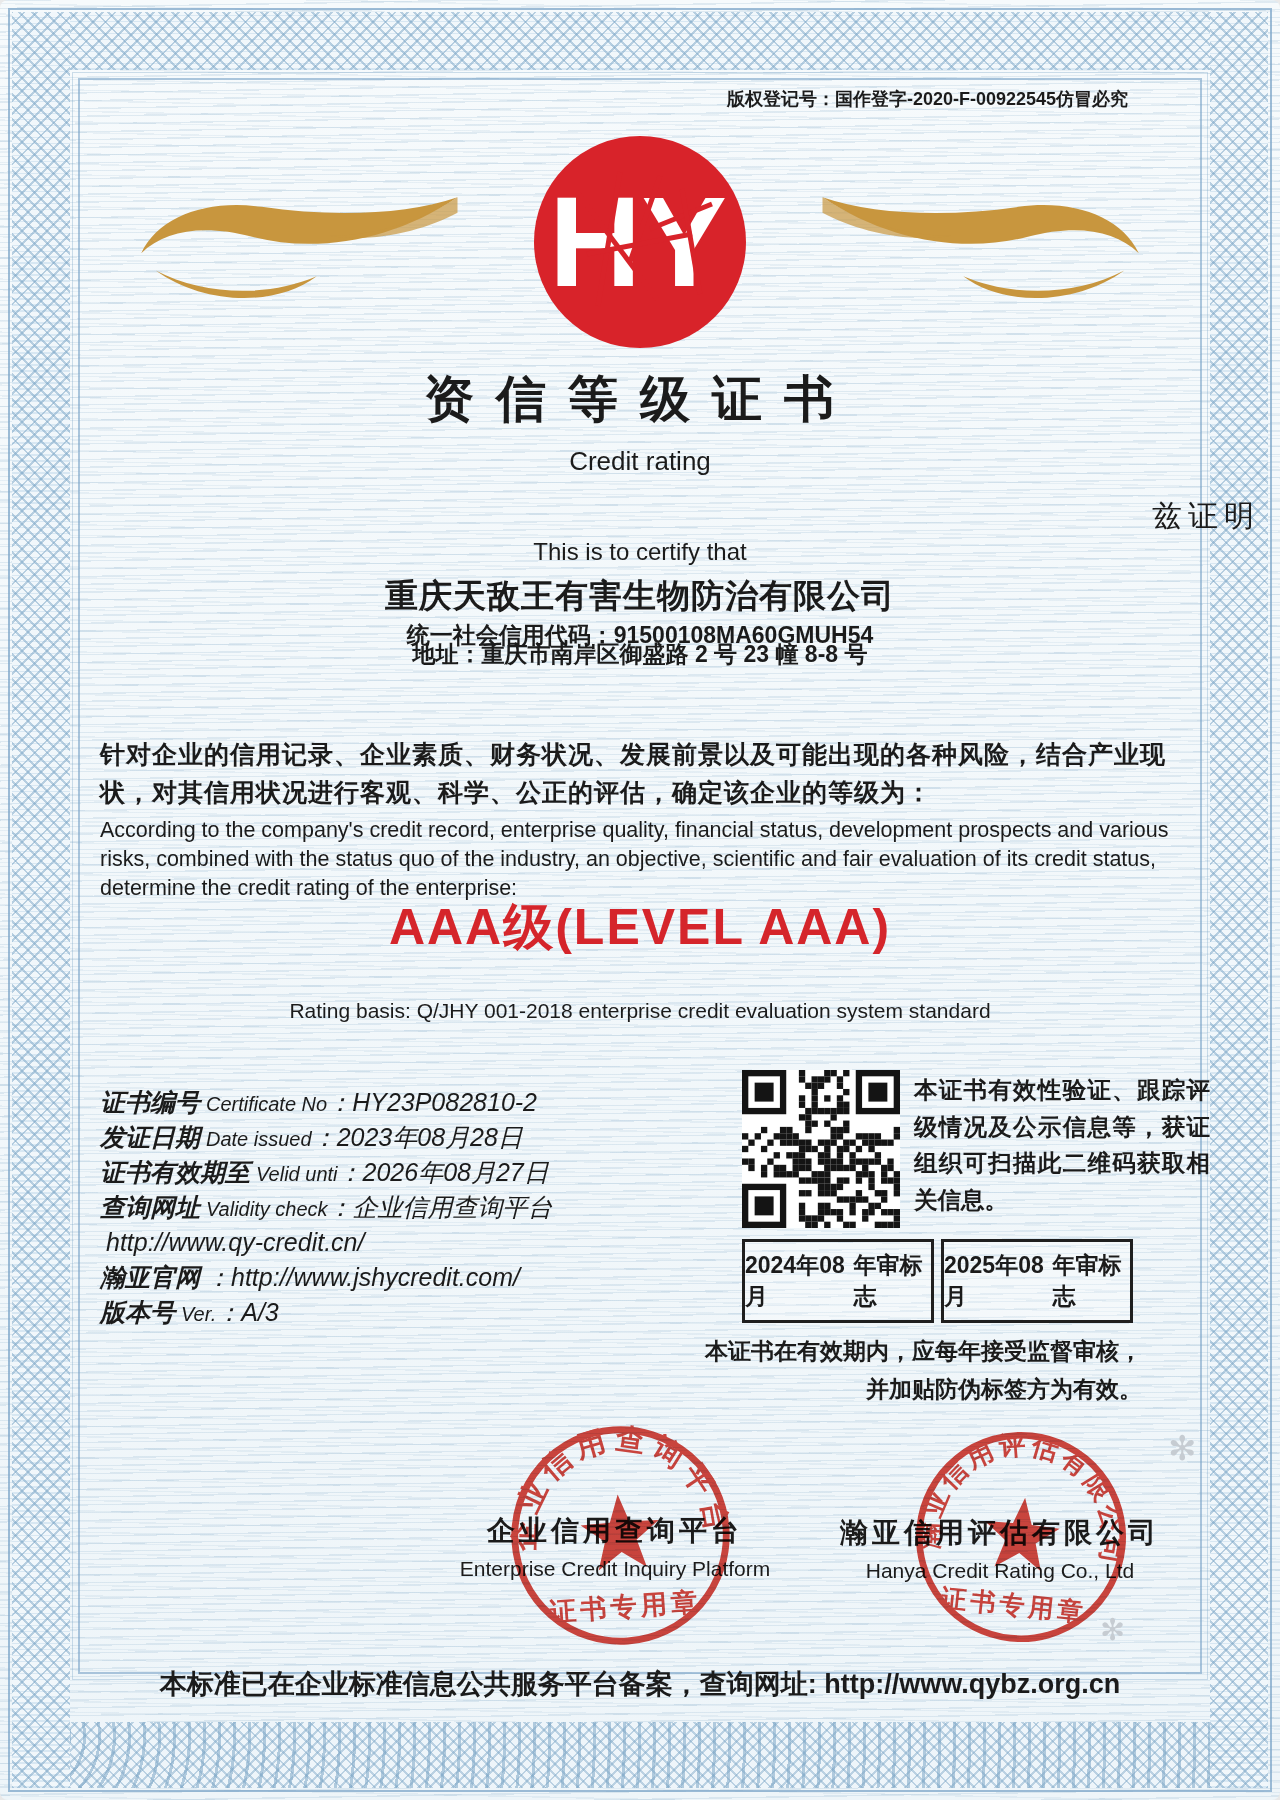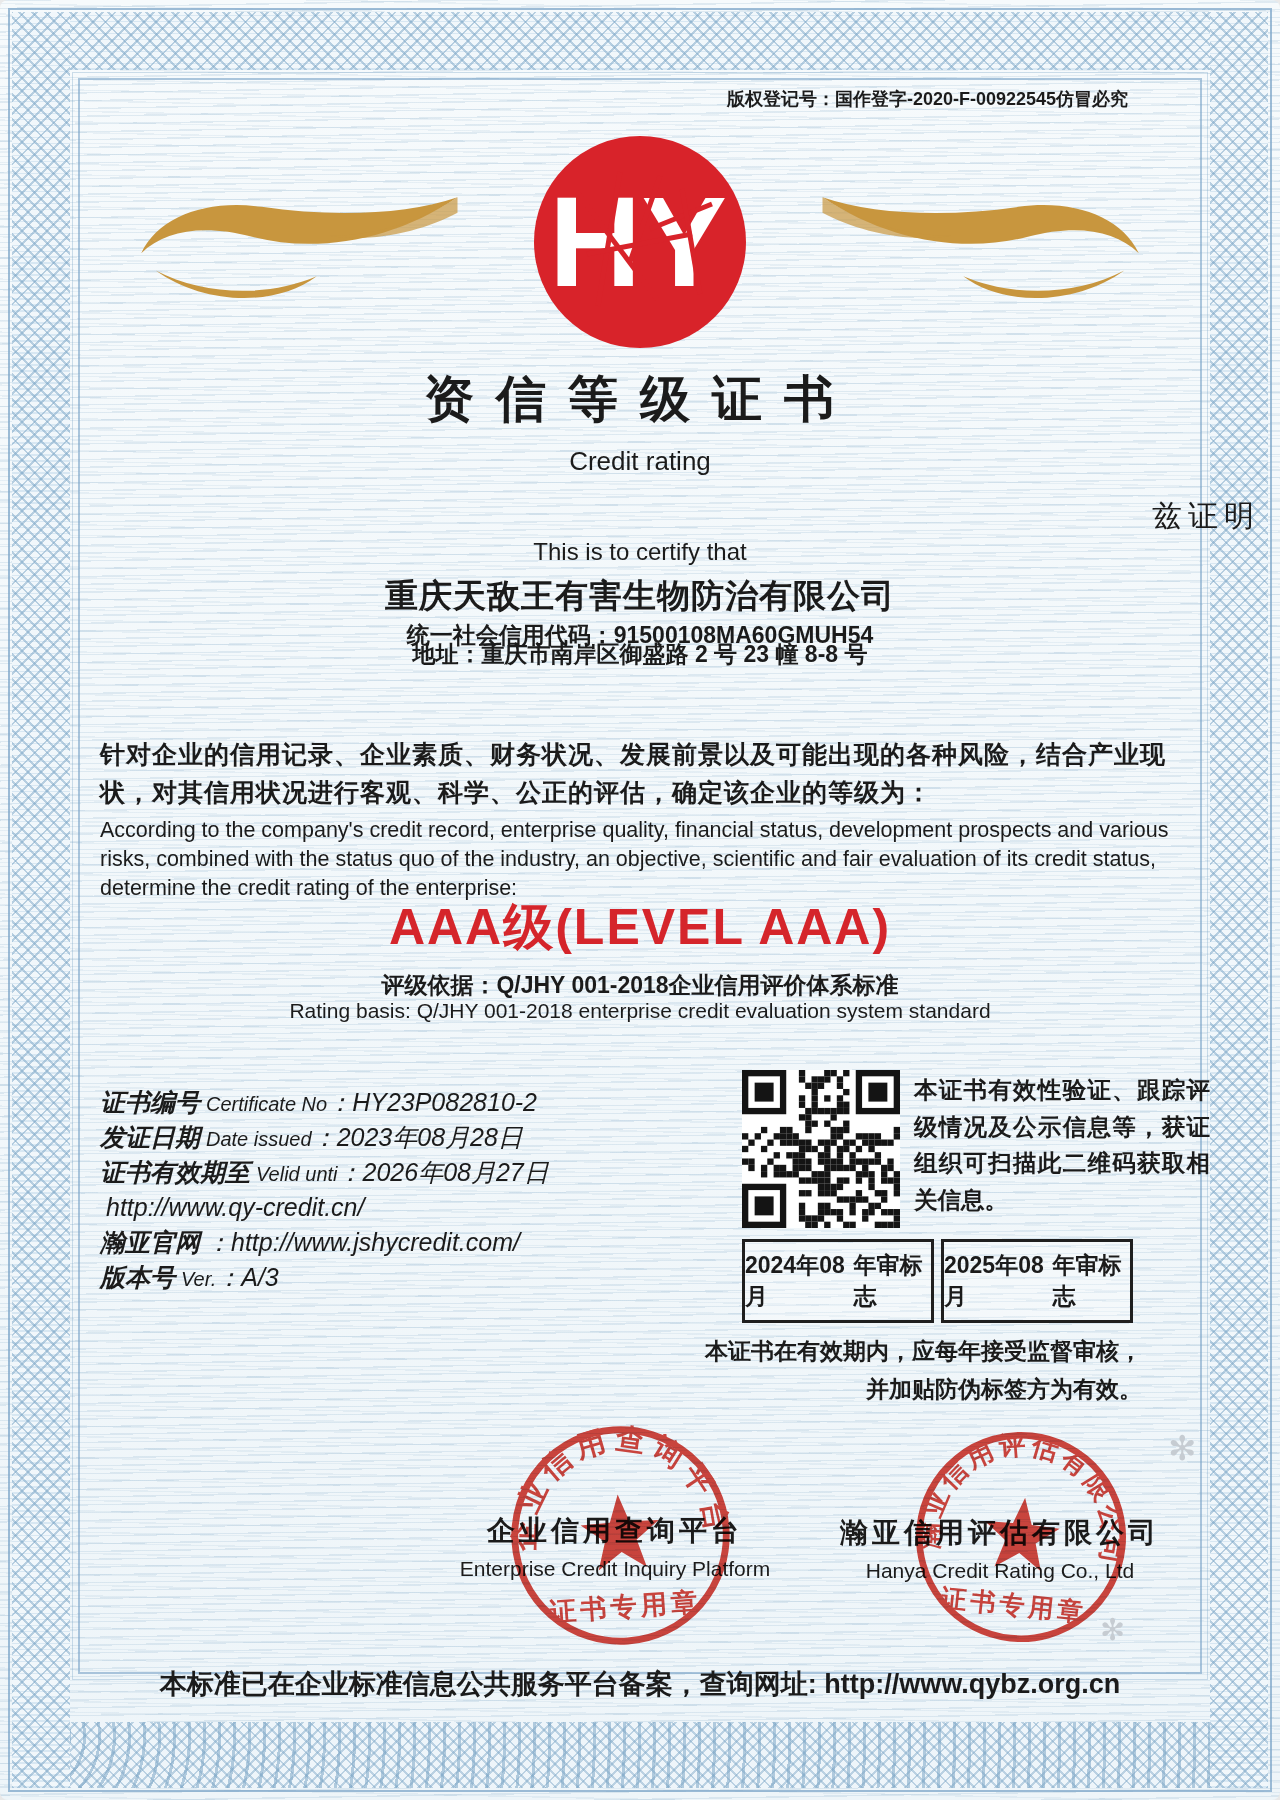--- a/index.html
+++ b/index.html
@@ -136,32 +136,34 @@
   <div class="center company">重庆天敌王有害生物防治有限公司</div>
   <div class="center code">统一社会信用代码：91500108MA60GMUH54</div>
   <div class="center address">地址：重庆市南岸区御盛路 2 号 23 幢 8-8 号</div>
 
   <div class="statement">
     <div class="st-cn">针对企业的信用记录、企业素质、财务状况、发展前景以及可能出现的各种风险，结合产业现状，对其信用状况进行客观、科学、公正的评估，确定该企业的等级为：</div>
     <div class="st-en">According to the company's credit record, enterprise quality, financial status, development prospects and various risks, combined with the status quo of the industry, an objective, scientific and fair evaluation of its credit status, determine the credit rating of the enterprise:</div>
   </div>
 
   <div class="center rating">AAA级(LEVEL AAA)</div>
-  <div class="center basis-cn">评级依据：Q/JHY 001-2018企业信用评价体系标准</div>
   <div class="center basis-en">Rating basis: Q/JHY 001-2018 enterprise credit evaluation system standard</div>
 
   <div class="details">
     <div class="detail-row">
       <span class="d-cn">证书编号</span><span class="d-en">Certificate No</span><span class="d-sep">：</span><span class="d-val">HY23P082810-2</span>
     </div>
     <div class="detail-row">
       <span class="d-cn">发证日期</span><span class="d-en">Date issued</span><span class="d-sep">：</span><span class="d-val">2023年08月28日</span>
     </div>
     <div class="detail-row">
       <span class="d-cn">证书有效期至</span><span class="d-en">Velid unti</span><span class="d-sep">：</span><span class="d-val">2026年08月27日</span>
+    </div>
+    <div class="detail-row">
+      <span class="d-cn">查询网址</span><span class="d-en">Validity check</span><span class="d-sep">：</span><span class="d-val">企业信用查询平台</span>
     </div>
     <div class="detail-row">
       <span class="d-cn"></span><span class="d-en"></span><span class="d-sep"></span><span class="d-val">http://www.qy-credit.cn/</span>
     </div>
     <div class="detail-row">
       <span class="d-cn">瀚亚官网</span><span class="d-en"></span><span class="d-sep">：</span><span class="d-val">http://www.jshycredit.com/</span>
     </div>
     <div class="detail-row">
       <span class="d-cn">版本号</span><span class="d-en">Ver.</span><span class="d-sep">：</span><span class="d-val">A/3</span>
     </div>

